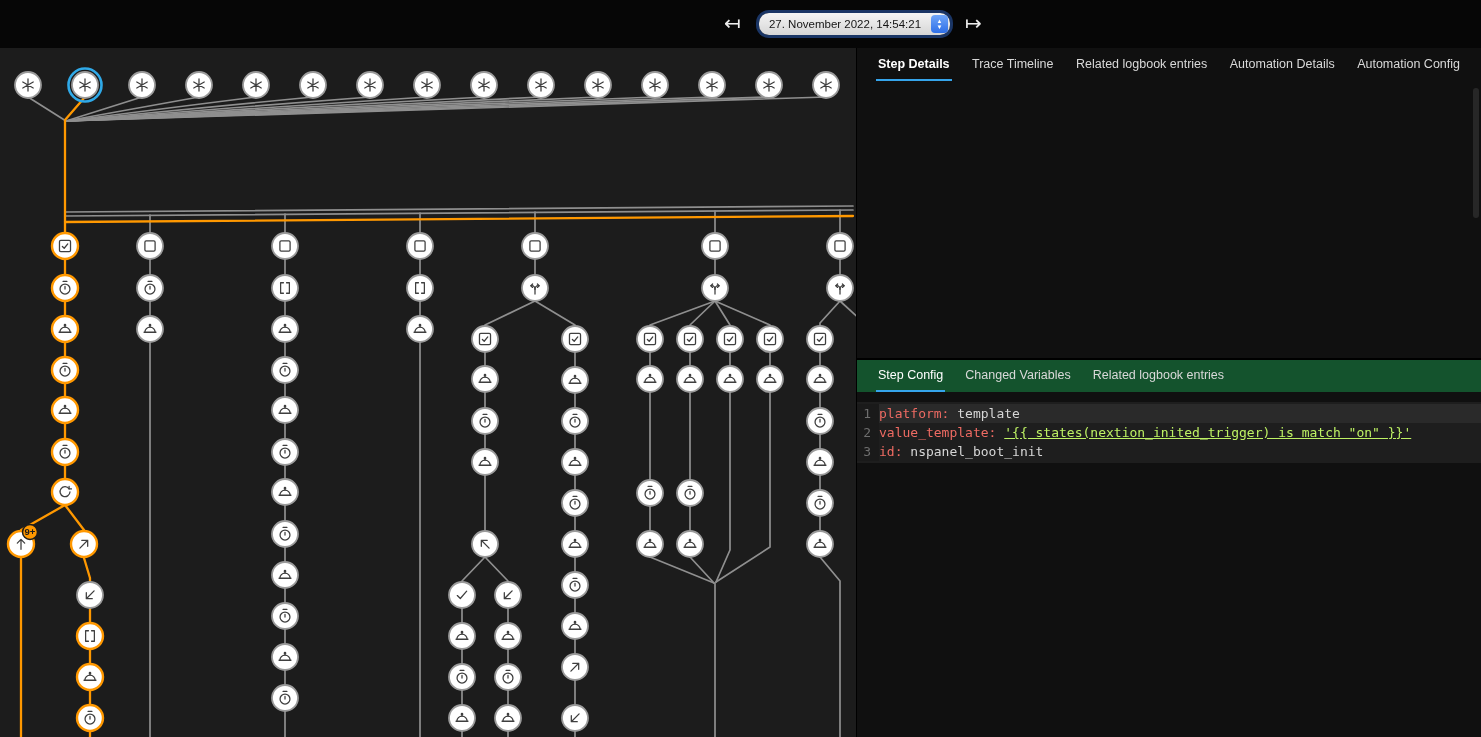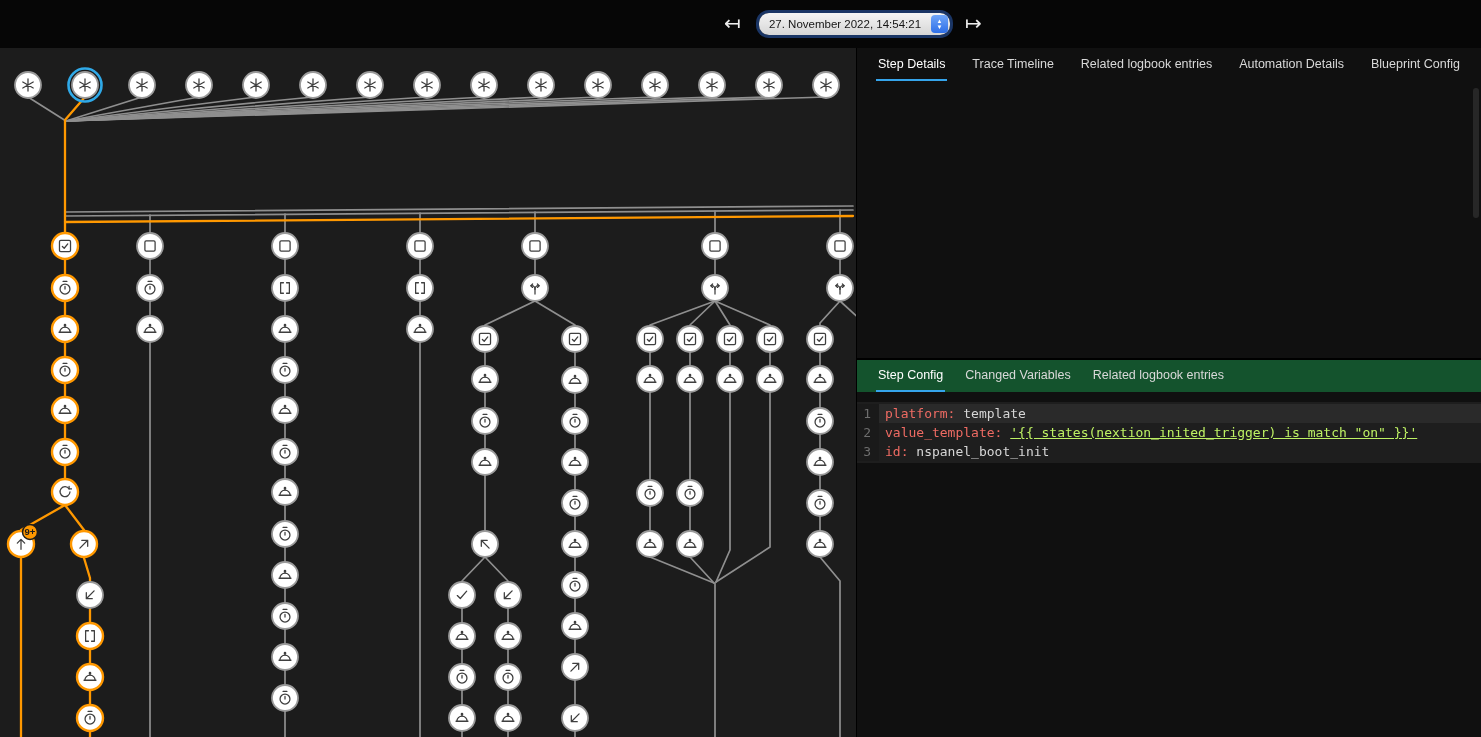--- a/index.html
+++ b/index.html
@@ -34,21 +34,21 @@
     border-bottom:2px solid transparent;white-space:nowrap;cursor:default}
   .tab.active{color:#fff;border-bottom-color:#35a4eb}
   #top-section{height:310px}
   #executed-line{padding:21px 19px 0;font-size:15.5px;color:#f2f2f2}
   #bottom-section{border-top:2px solid #000;background:#101010}
   #code-block{margin-top:10px;background:#1e1e1e;font-family:"DejaVu Sans Mono","Liberation Mono",monospace;
     font-size:13px;line-height:19px;padding:2px 0}
   .code-row{display:flex}
   .code-row.hl .code-text{background:#2a2a2a}
   .code-row .ln{width:22px;flex:none;text-align:right;padding-right:8px;background:#1a1a1a;user-select:none}
-  .code-row .code-text{white-space:pre;flex:1;padding-left:6px}
+  .code-row .code-text{white-space:pre;flex:1;padding-left:0}
   #scrollbar{position:absolute;right:2px;top:40px;width:6px;height:130px;border-radius:3px;background:#3a3a3a;opacity:.55}
 </style>
 </head>
 <body>
 
 <div id="app">
 
   <div id="graph-bg" style="background: rgb(28, 28, 28);"></div>
 
   <svg id="graph-svg" viewBox="0 0 856 737">
@@ -535,25 +535,25 @@
         <span>▲</span>
         <span>▼</span>
       </span>
     </div>
     <span id="next-arrow" class="nav-arrow">↦</span>
   </div>
 
   <div id="right-panel">
     <div id="top-section">
       <div class="tabbar top" id="top-tabs">
-          <div class="tab active" style="border-bottom-color: rgb(53, 164, 235);">Step Details</div>
+          <div class="tab active" style="border-bottom-color: rgb(53, 164, 235); font-weight: bold;">Step Details</div>
           <div class="tab">Trace Timeline</div>
           <div class="tab">Related logbook entries</div>
           <div class="tab">Automation Details</div>
-          <div class="tab">Blueprint Config</div>
+          <div class="tab">Automation Config</div>
         </div>
     </div>
     <div id="bottom-section">
       <div class="tabbar bottom" id="bottom-tabs">
           <div class="tab active" style="border-bottom-color: rgb(53, 164, 235);">Step Config</div>
           <div class="tab">Changed Variables</div>
           <div class="tab">Related logbook entries</div>
         </div>
       <div id="code-block">
           <div class="code-row hl">

